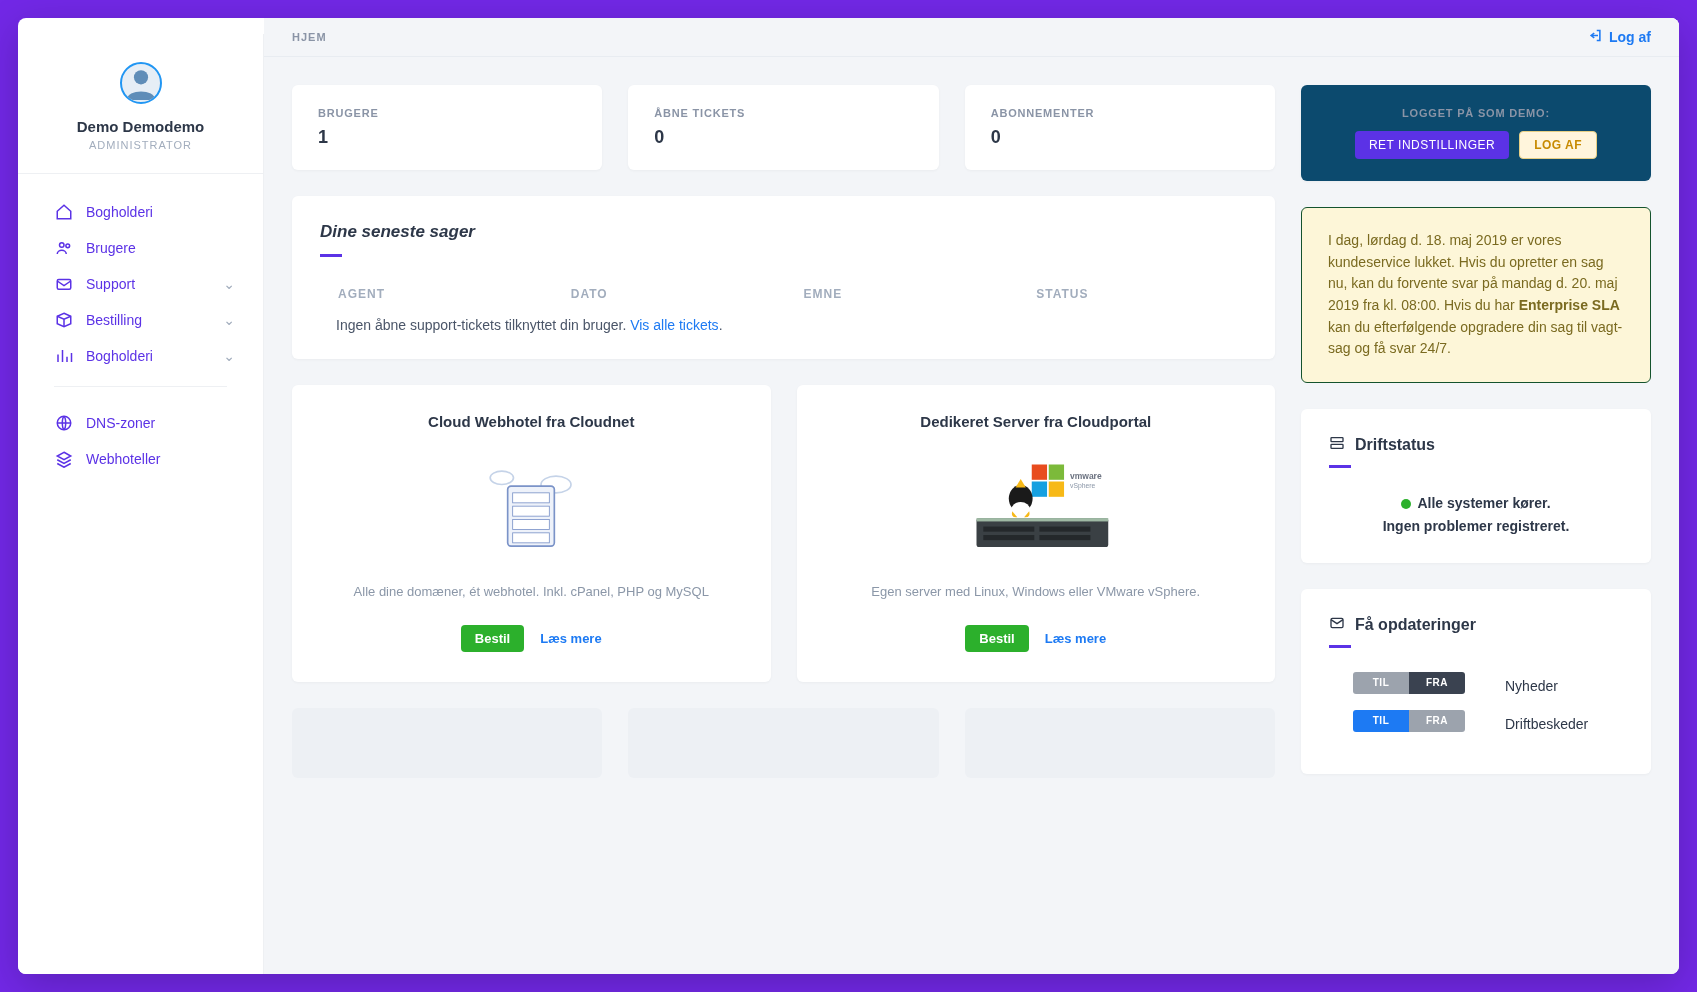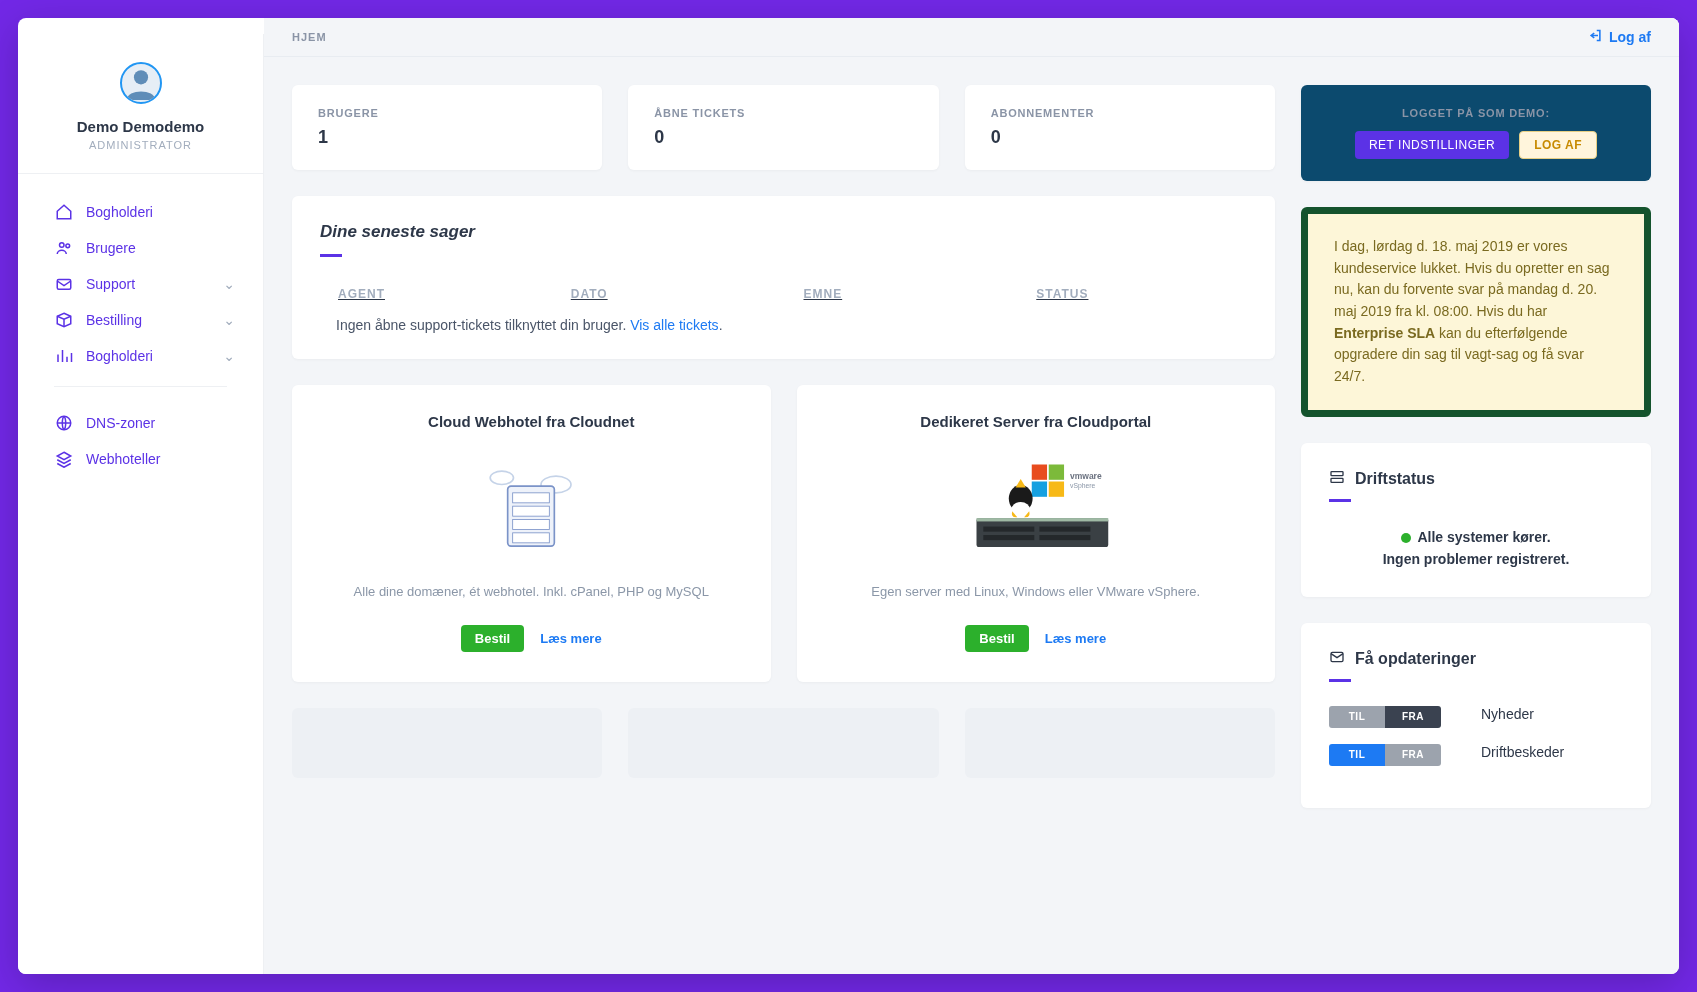--- a/index.html
+++ b/index.html
@@ -95,21 +95,21 @@
     
     .panel {
       background: #fff;
       border-radius: 6px;
       padding: 26px 28px;
       box-shadow: 0 1px 3px rgba(0,0,0,0.04);
       margin-bottom: 26px;
     }
     .panel-title { font-size: 17px; font-weight: 700; color: #2d3748; margin-bottom: 12px; font-style: italic; }
     .title-underline { width: 22px; height: 3px; background: #5b32e6; margin-bottom: 24px; }
-    .table-head { display: flex; gap: 40px; padding: 6px 18px 16px; text-decoration: underline; }
+    .table-head { display: flex; gap: 40px; padding: 6px 18px 16px; }
     .th { flex: 1; font-size: 12px; color: #a2adbd; letter-spacing: 1px; font-weight: 700; }
     .empty-row { font-size: 14px; color: #4a5568; padding: 0 16px; }
     .empty-row a { color: #1d7af3; text-decoration: none; }
     
     .product-row { display: flex; gap: 26px; }
     .product-card {
       flex: 1;
       background: #fff;
       border-radius: 6px;
       padding: 28px 24px 30px;
@@ -131,32 +131,32 @@
       cursor: pointer;
     }
     .link-blue { color: #1d7af3; font-size: 13px; font-weight: 600; cursor: pointer; }
     
     .login-card { text-align: center; background: #0c4a6e; border-radius: 6px; padding: 22px 20px; box-shadow: 0 1px 3px rgba(0,0,0,0.04); margin-bottom: 26px; }
     .login-label { font-size: 11px; color: #8a94a6; letter-spacing: 0.8px; font-weight: 600; margin-bottom: 12px; }
     .btn-purple { background: #5b32e6; color: #fff; border: none; padding: 7px 14px; border-radius: 4px; font-size: 12px; font-weight: 400; letter-spacing: 0.5px; cursor: pointer; margin-right: 6px; }
     .btn-yellow { background: #fff5dc; color: #c78a00; border: 1px solid #e6cf84; padding: 6px 14px; border-radius: 4px; font-size: 12px; font-weight: 700; letter-spacing: 0.5px; cursor: pointer; }
     .notice {
       background: #fdf6d8;
-      border: 7px solid #14532d;
+      border: 1px solid #14532d;
       border-radius: 6px;
       padding: 22px 26px;
       font-size: 14px;
       color: #7a6a20;
       line-height: 1.55;
       margin-bottom: 26px;
     }
     .section-header { display: flex; align-items: center; gap: 10px; margin-bottom: 10px; font-size: 16px; font-weight: 700; color: #2d3748; }
     .status-text { text-align: center; font-size: 14px; font-weight: 600; color: #2d3748; line-height: 1.6; }
     .status-dot { display: inline-block; width: 10px; height: 10px; background: #2cb02c; border-radius: 50%; margin-right: 6px; vertical-align: middle; }
-    .toggle-row { display: flex; align-items: flex-start; gap: 40px; margin-bottom: 16px; }
+    .toggle-row { display: flex; align-items: flex-end; gap: 40px; margin-bottom: 16px; margin-left: 24px; }
     .toggle {
       width: 112px; height: 22px;
       display: flex;
       border-radius: 3px;
       overflow: hidden;
       font-size: 10px;
       font-weight: 700;
       color: #fff;
       letter-spacing: 0.5px;
       cursor: pointer;

